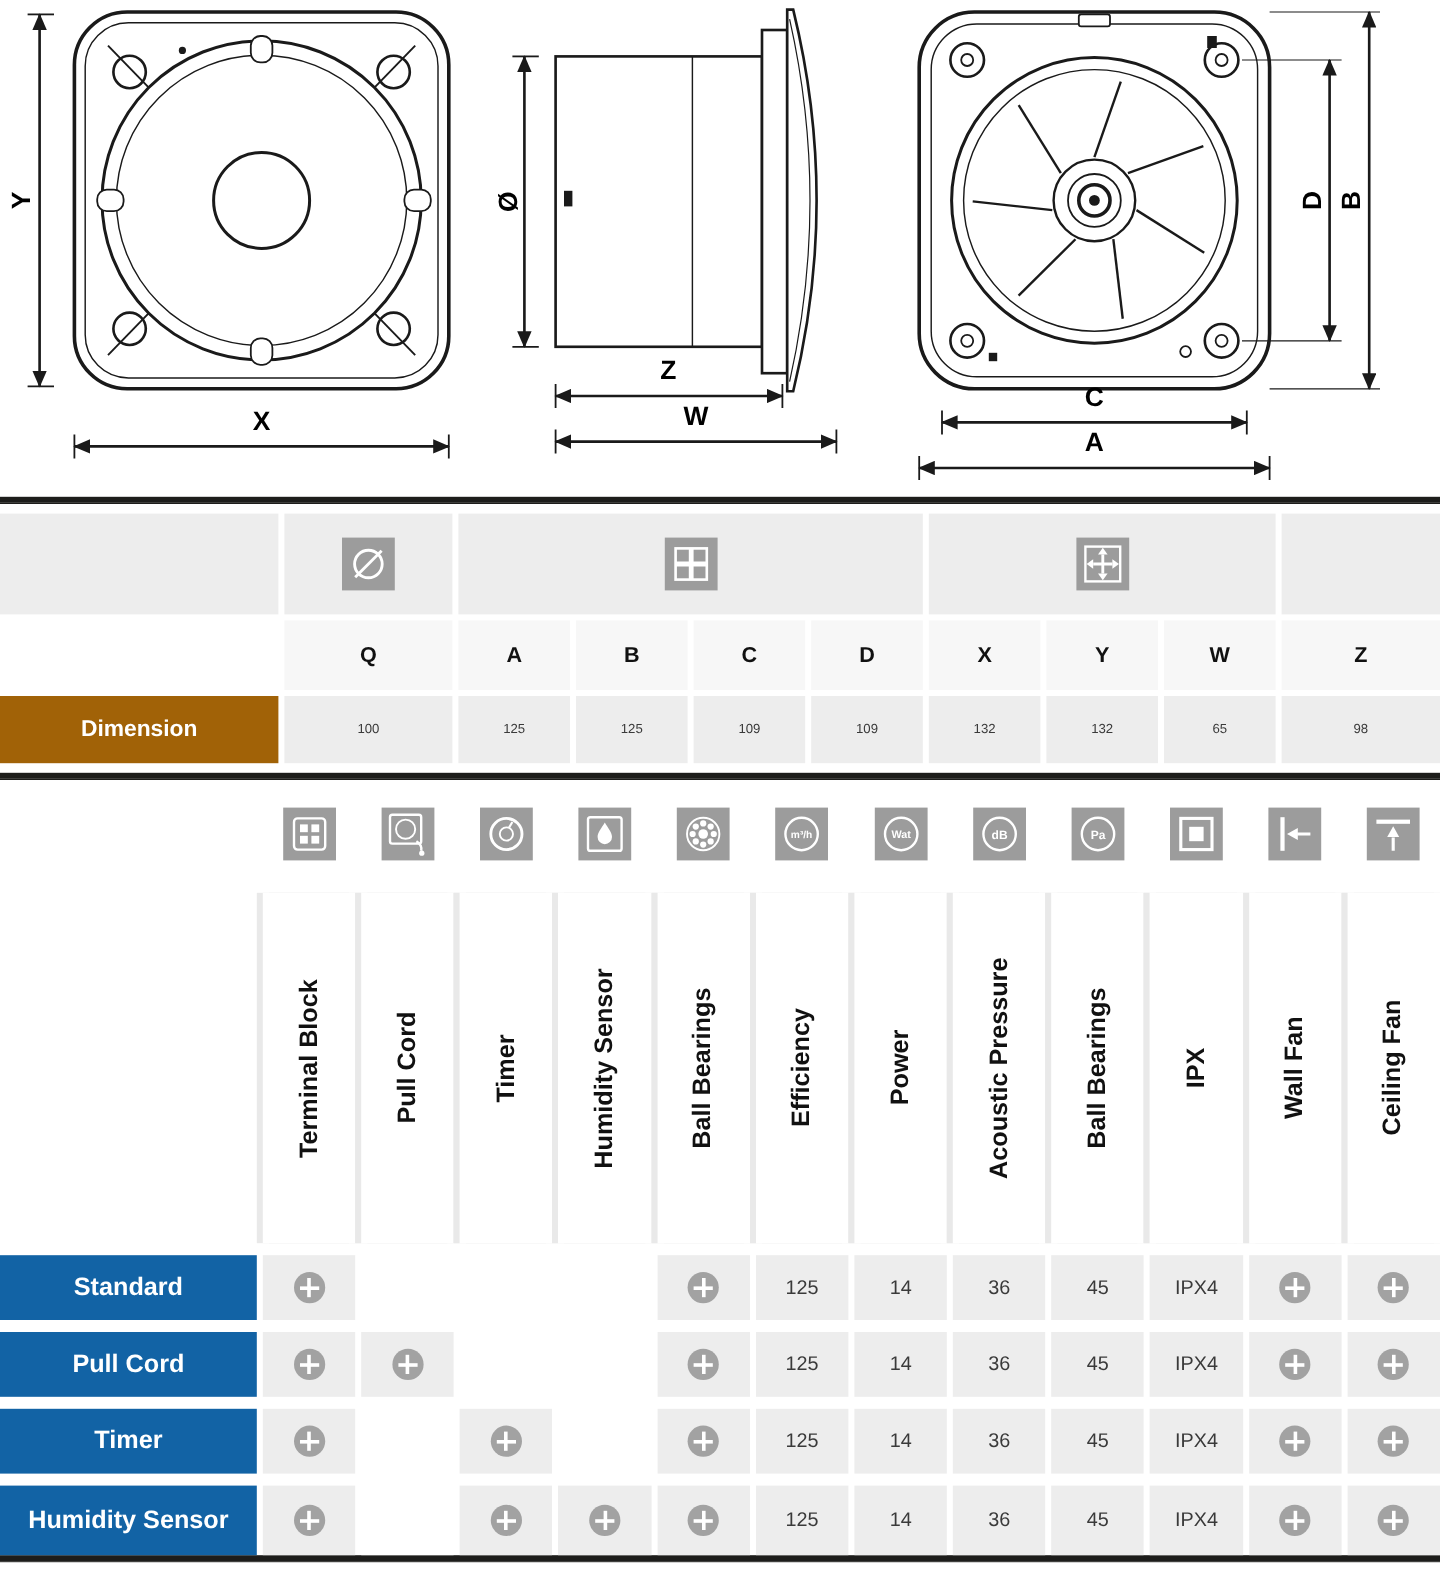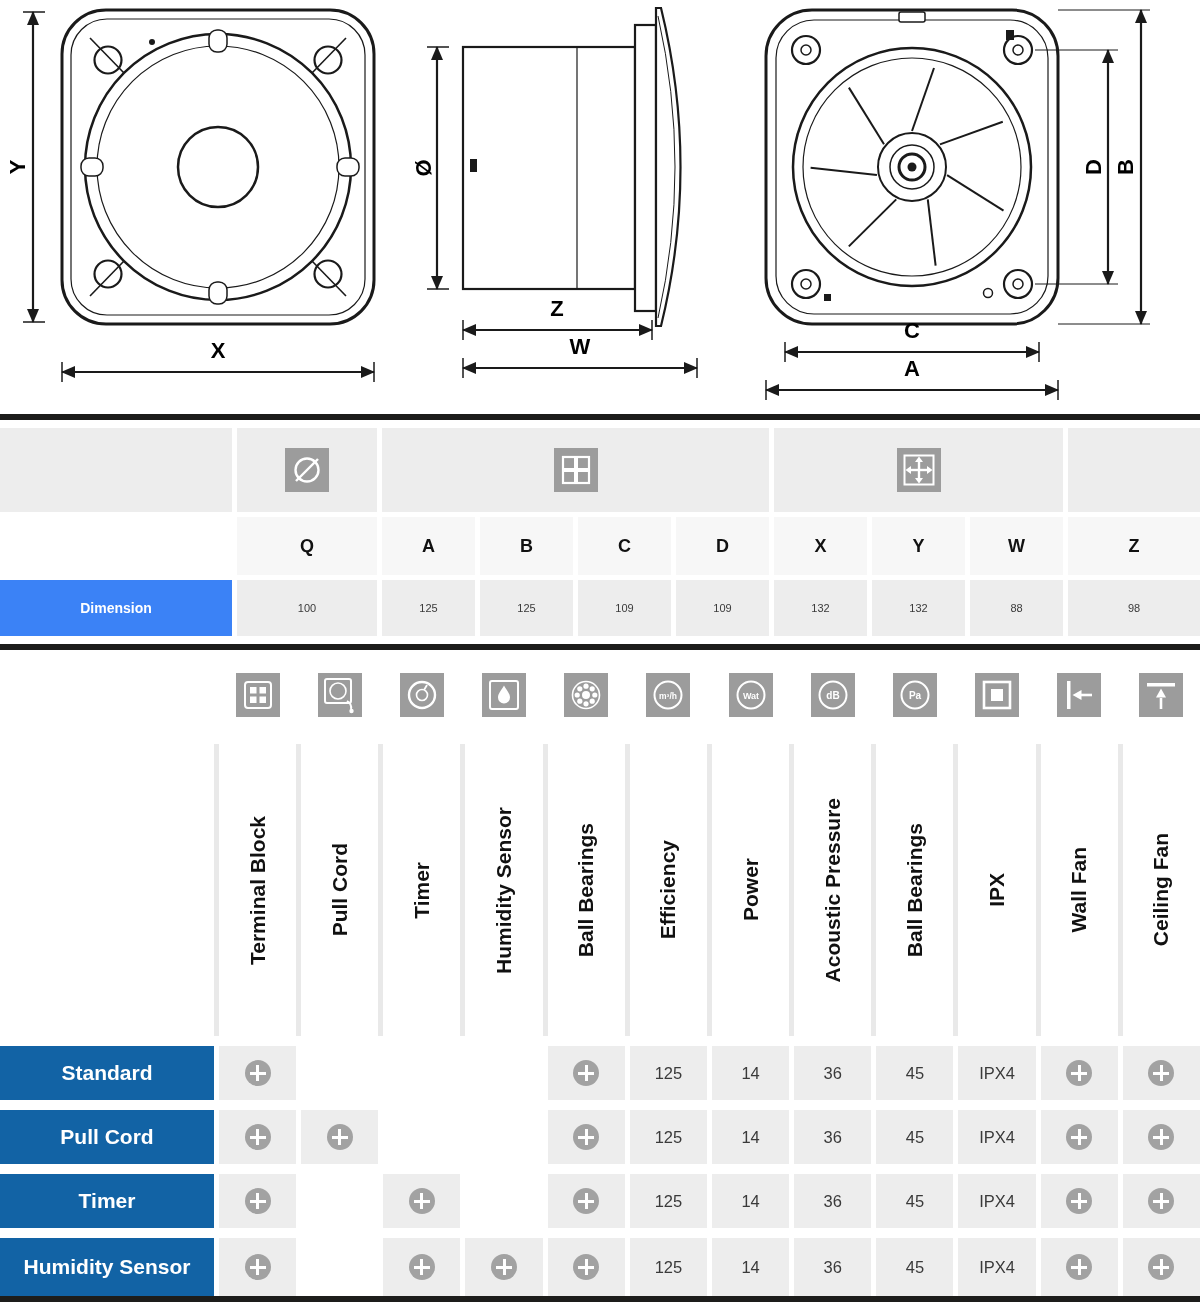--- a/index.html
+++ b/index.html
@@ -17,21 +17,21 @@
   
   .dim-table{display:grid;grid-template-columns:232px 140px repeat(7,93px) 132px;
     grid-template-rows:84px 58px 56px;column-gap:5px;row-gap:5px;padding:8px 0}
   .dcell{display:flex;align-items:center;justify-content:center}
   .gray{background:#ededed}
   .lightgray{background:#f7f7f7}
   .span4{grid-column:span 4}
   .span3{grid-column:span 3}
   .letter{font-weight:bold;font-size:18px;color:#111}
   .dval{font-size:11px;color:#3a3a3a}
-  .blue-label{background:#3b82f6;color:#fff;font-weight:bold;font-size:14px}
+  .blue-label{background:#a16207;color:#fff;font-weight:bold;font-size:19px}
 
   
   .isq{width:44px;height:44px;background:#9c9c9c;display:flex;align-items:center;justify-content:center}
 
   
   .features{display:grid;grid-template-columns:214px repeat(12,1fr);
     grid-template-rows:78px 292px 54px 54px 54px 58px;column-gap:5px;row-gap:10px;padding:6px 0 0}
   .fcell{display:flex;align-items:center;justify-content:center}
   .head-cell{background:#fff;box-shadow:5px 0 0 0 #e9e9e9,-5px 0 0 0 #e9e9e9}
   .vlabel{writing-mode:vertical-rl;transform:rotate(180deg);font-weight:bold;font-size:21px;color:#111;white-space:nowrap}
@@ -211,21 +211,21 @@
   <div class="dcell lightgray letter">Z</div>
 
   <div class="dcell blue-label">Dimension</div>
   <div class="dcell gray dval">100</div>
   <div class="dcell gray dval">125</div>
   <div class="dcell gray dval">125</div>
   <div class="dcell gray dval">109</div>
   <div class="dcell gray dval">109</div>
   <div class="dcell gray dval">132</div>
   <div class="dcell gray dval">132</div>
-  <div class="dcell gray dval">88</div>
+  <div class="dcell gray dval">65</div>
   <div class="dcell gray dval">98</div>
 </div>
 
 <div class="sep"></div>
 
 <div class="features" id="features-grid">
 
   <div class="fcell"></div>
   <div class="fcell">
       <span class="isq">

